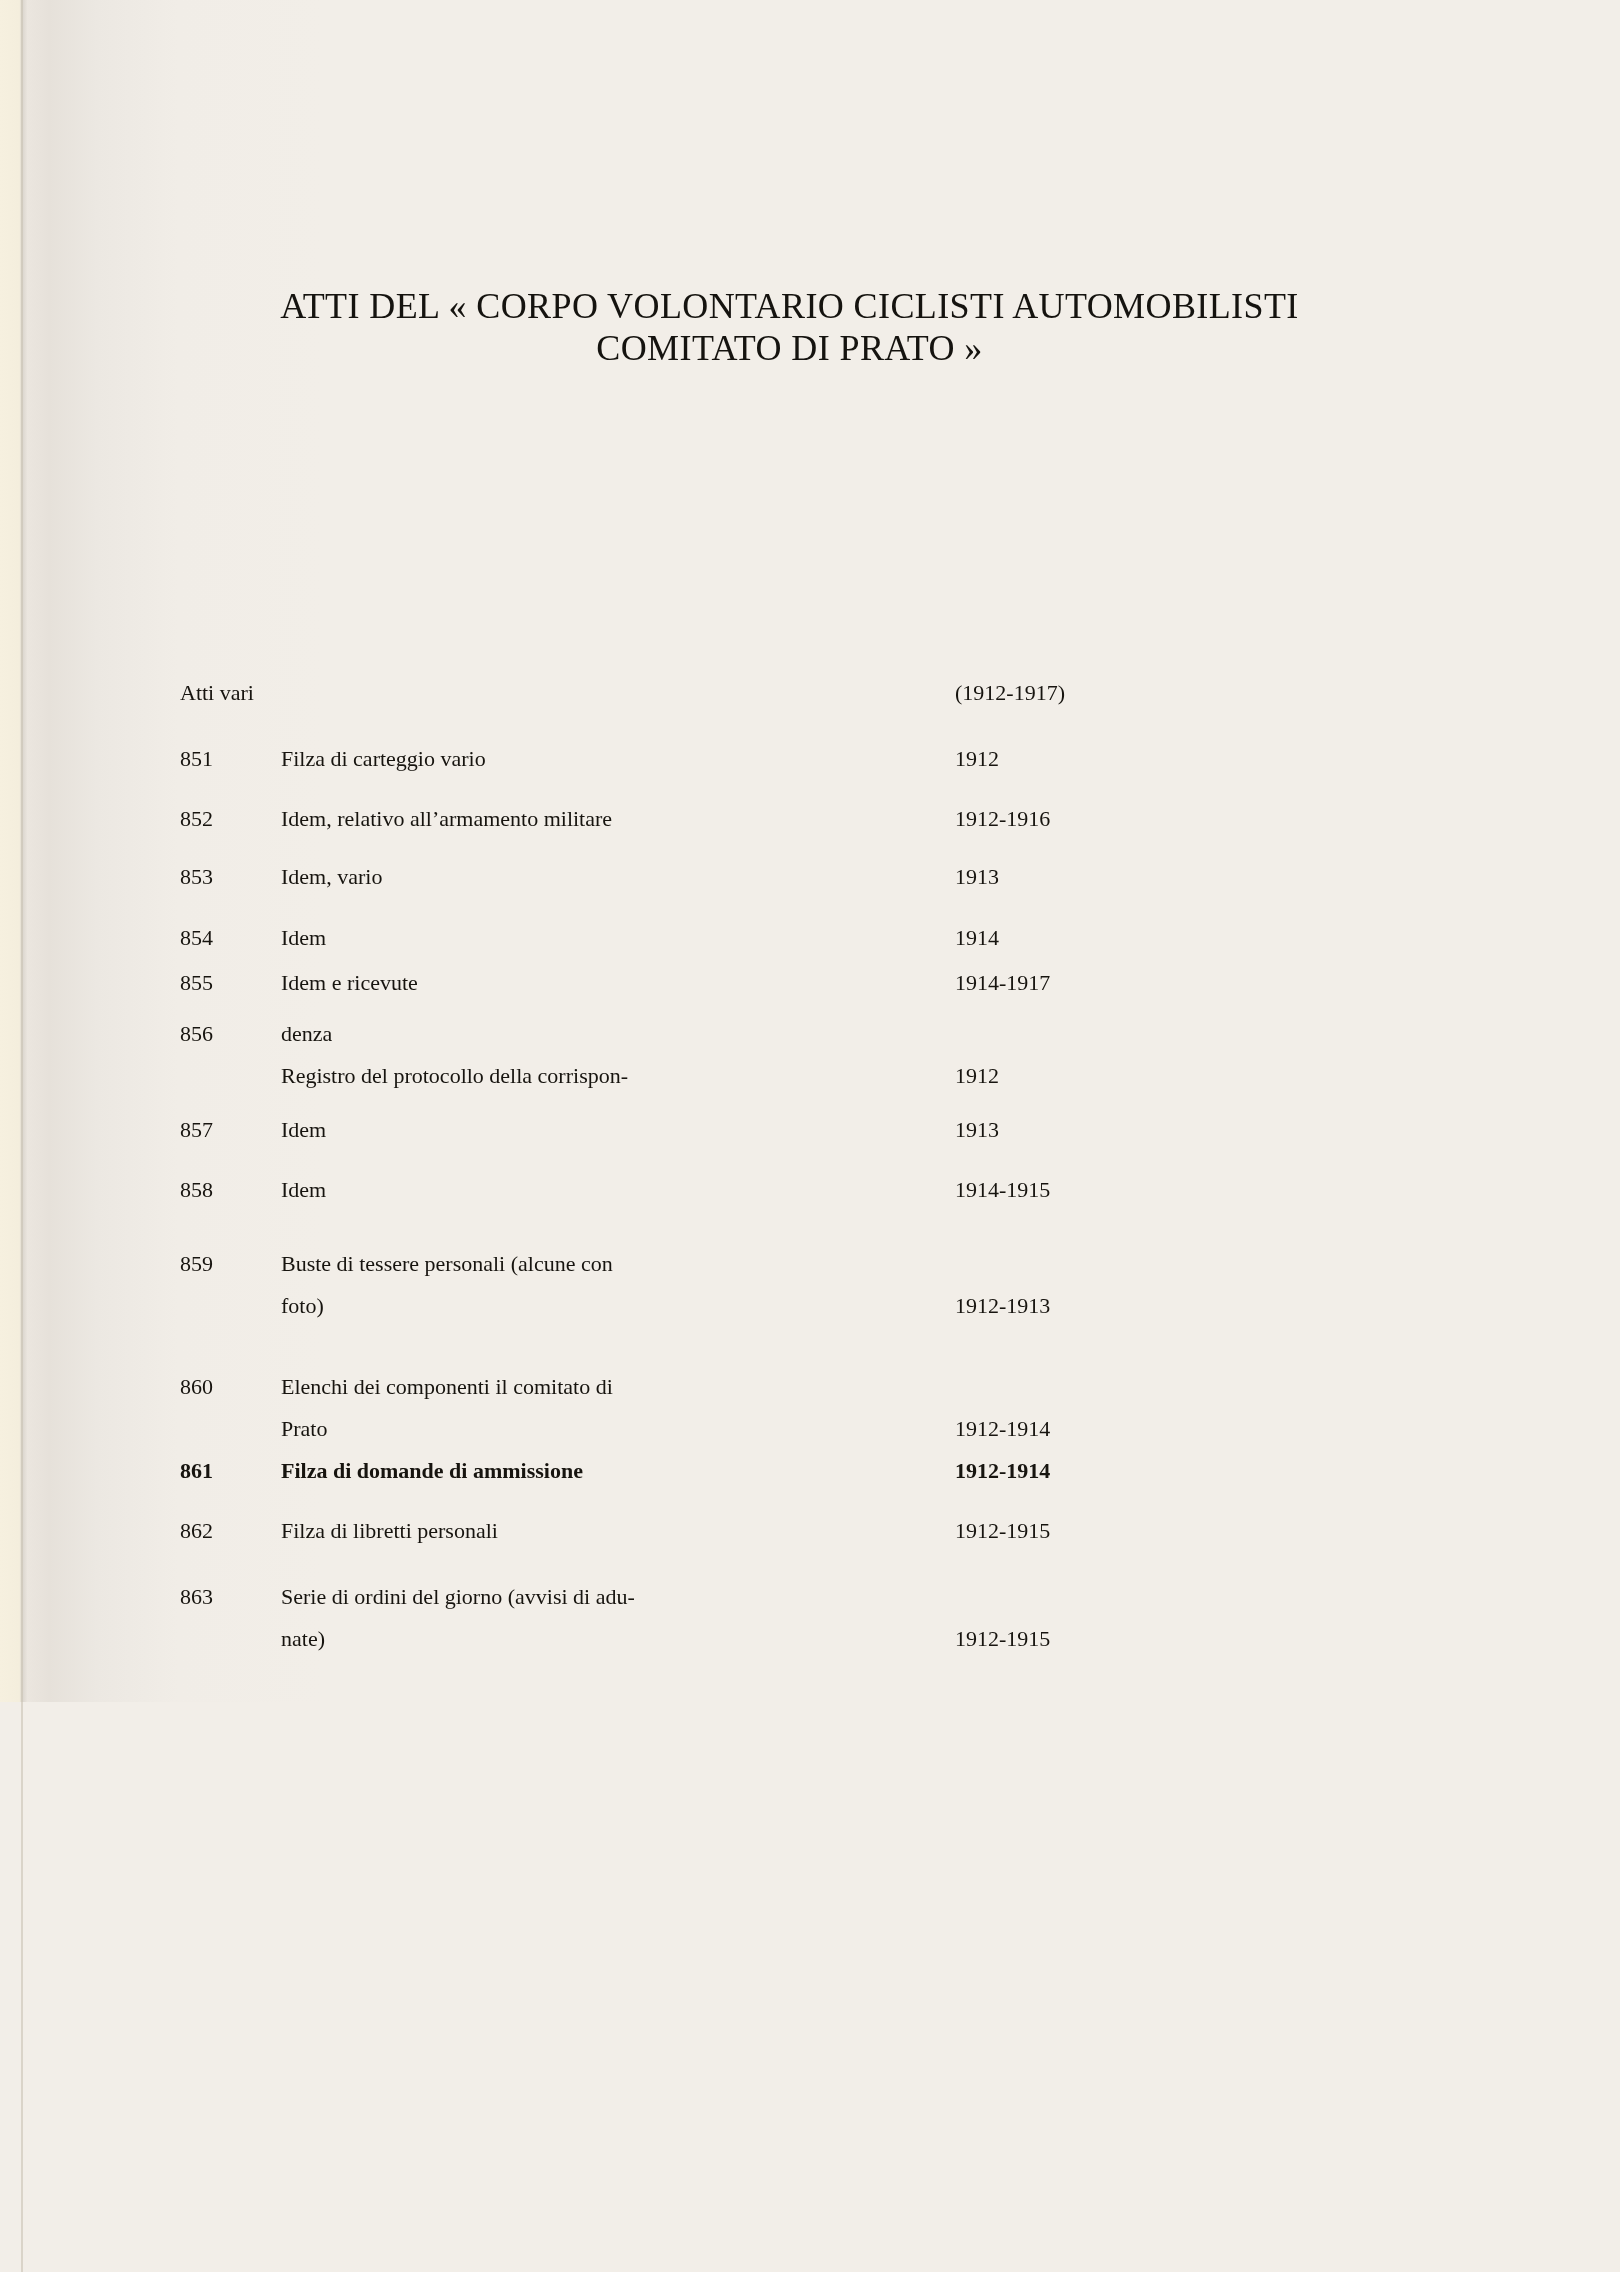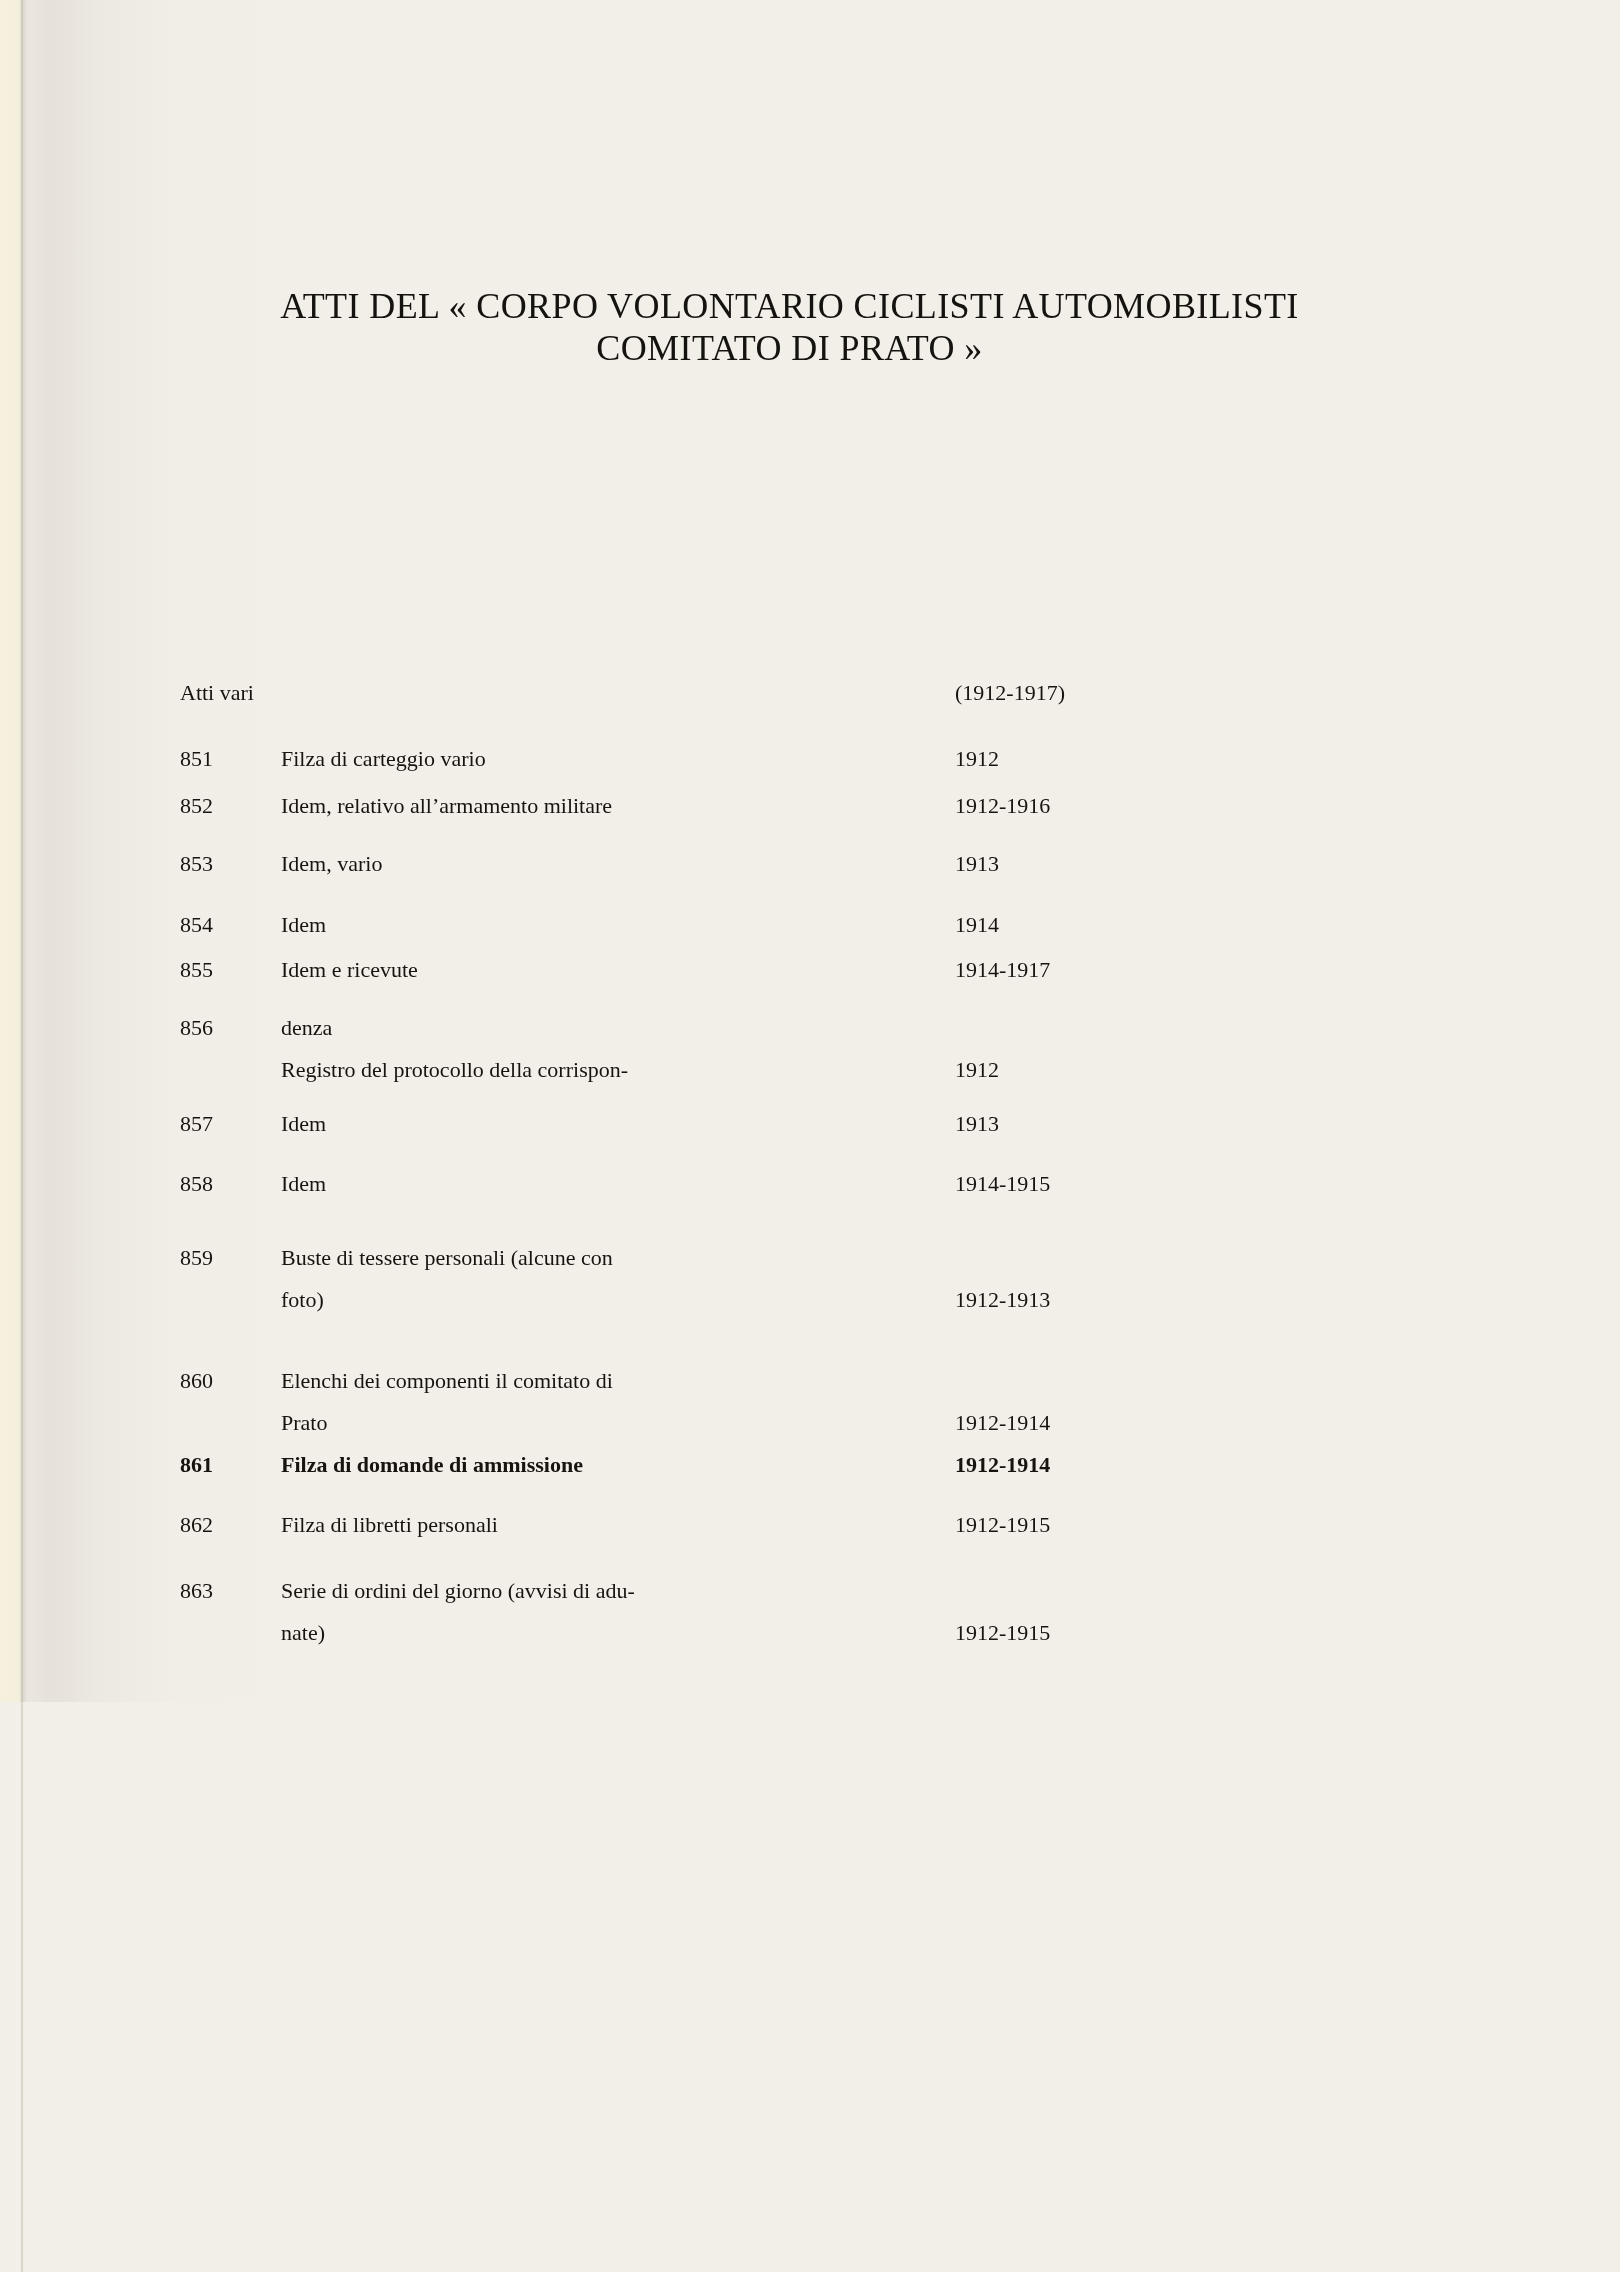--- a/index.html
+++ b/index.html
@@ -91,21 +91,21 @@
       <span class="title">Atti vari</span>
       <span class="date">(1912-1917)</span>
     </div>
 
     <div class="entry" style="margin-top:11.3px;">
       <span class="num">851</span>
       <span class="desc">Filza di carteggio vario</span>
       <span class="date">1912</span>
     </div>
 
-    <div class="entry" style="margin-top:5px;">
+    <div class="entry" style="margin-top:18px;">
       <span class="num">852</span>
       <span class="desc">Idem, relativo all’armamento militare</span>
       <span class="date">1912-1916</span>
     </div>
 
     <div class="entry" style="margin-top:16px;">
       <span class="num">853</span>
       <span class="desc">Idem, vario</span>
       <span class="date">1913</span>
     </div>
@@ -115,21 +115,21 @@
       <span class="desc">Idem</span>
       <span class="date">1914</span>
     </div>
 
     <div class="entry" style="margin-top:3px;">
       <span class="num">855</span>
       <span class="desc">Idem e ricevute</span>
       <span class="date">1914-1917</span>
     </div>
 
-    <div class="entry" style="margin-top:16px;">
+    <div class="entry" style="margin-top:9px;">
       <span class="num">856</span>
       <span class="desc">
         <span style="display:block">denza</span>
         <span style="display:block">Registro del protocollo della corrispon-</span>
       </span>
       <span class="date">1912</span>
     </div>
 
     <div class="entry" style="margin-top:11.3px;">
       <span class="num">857</span>

